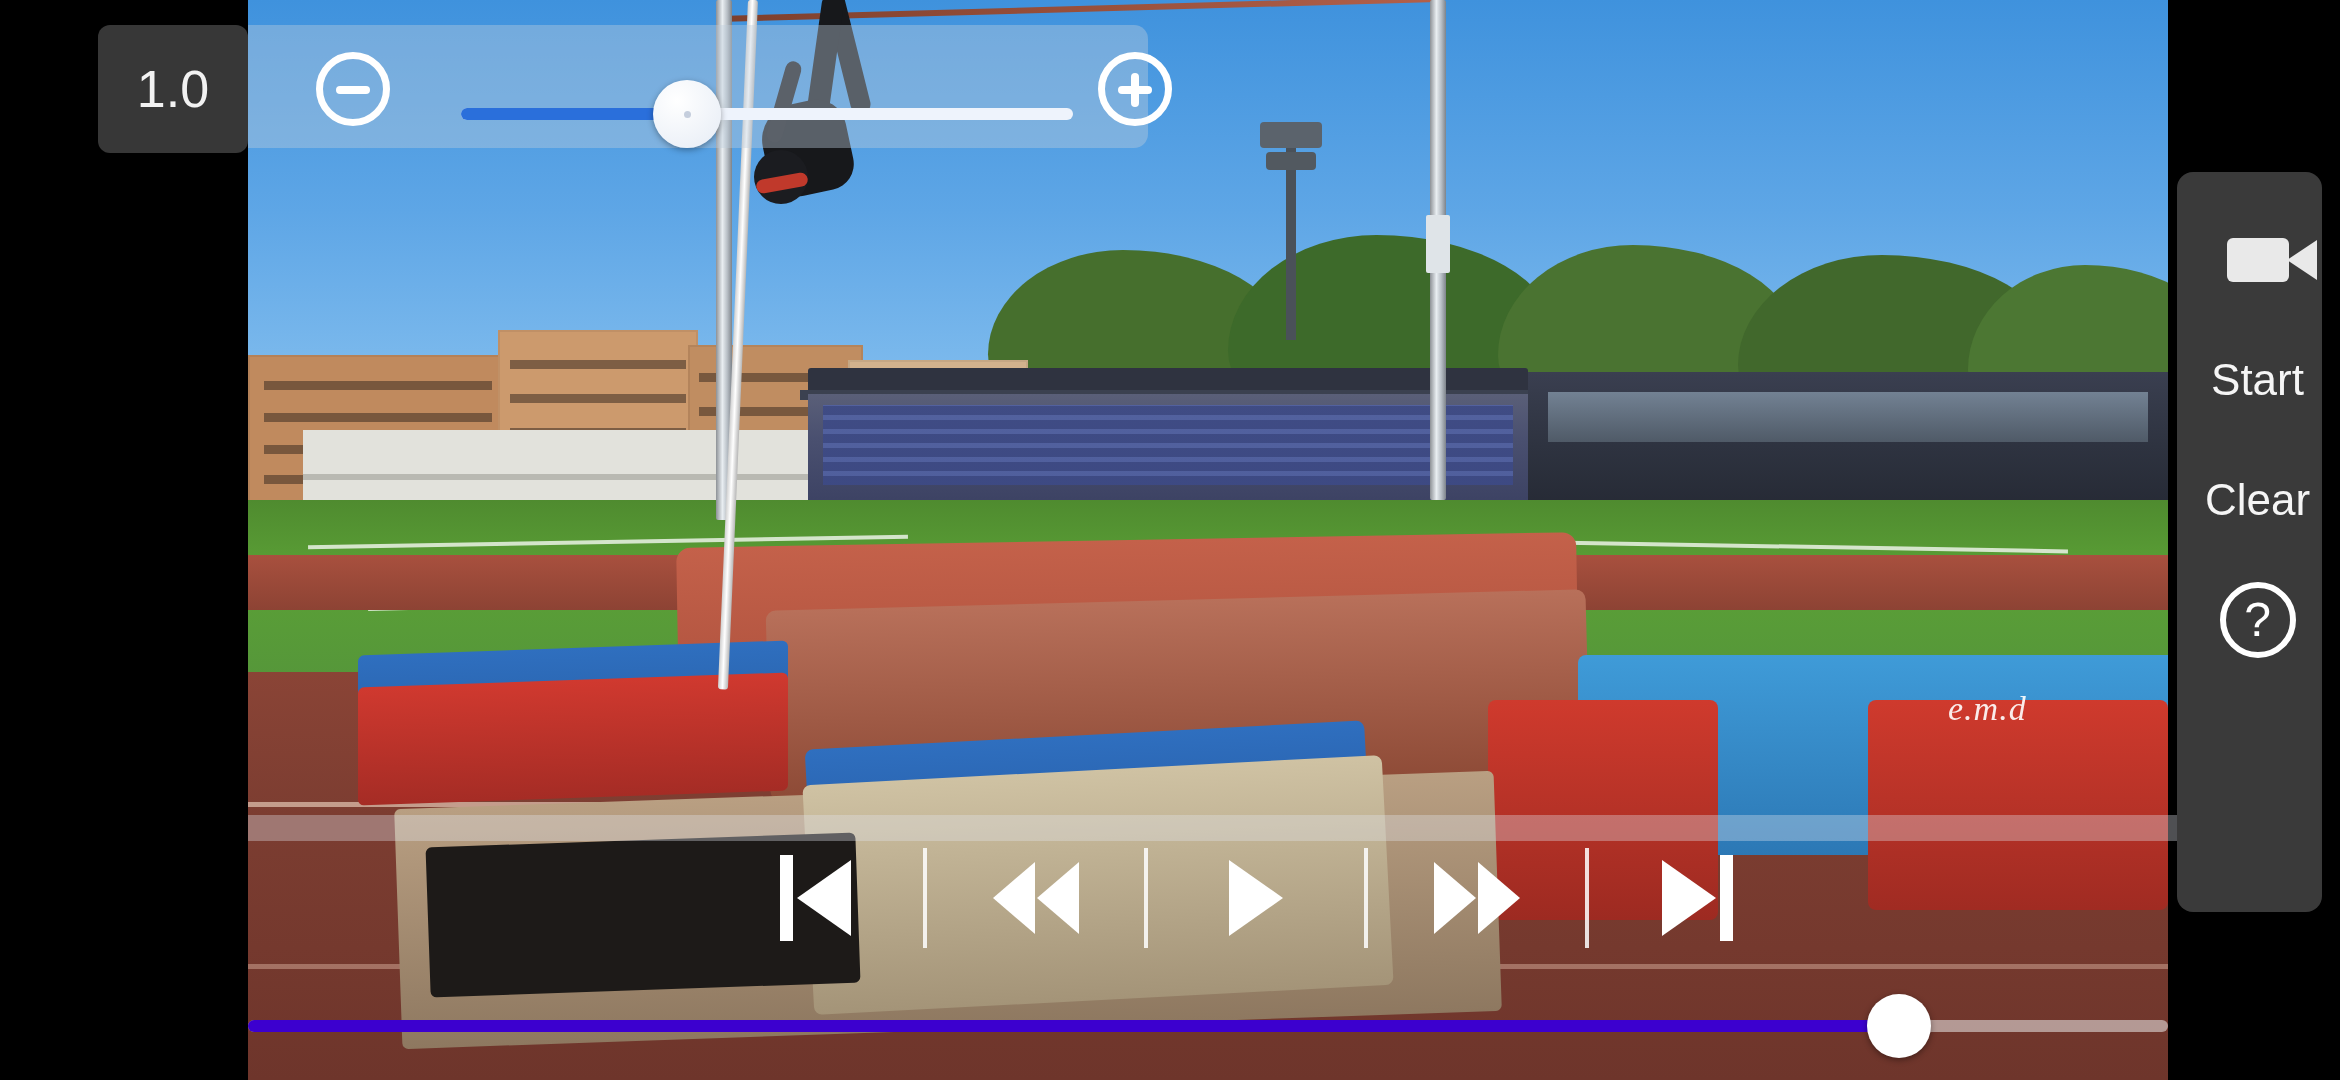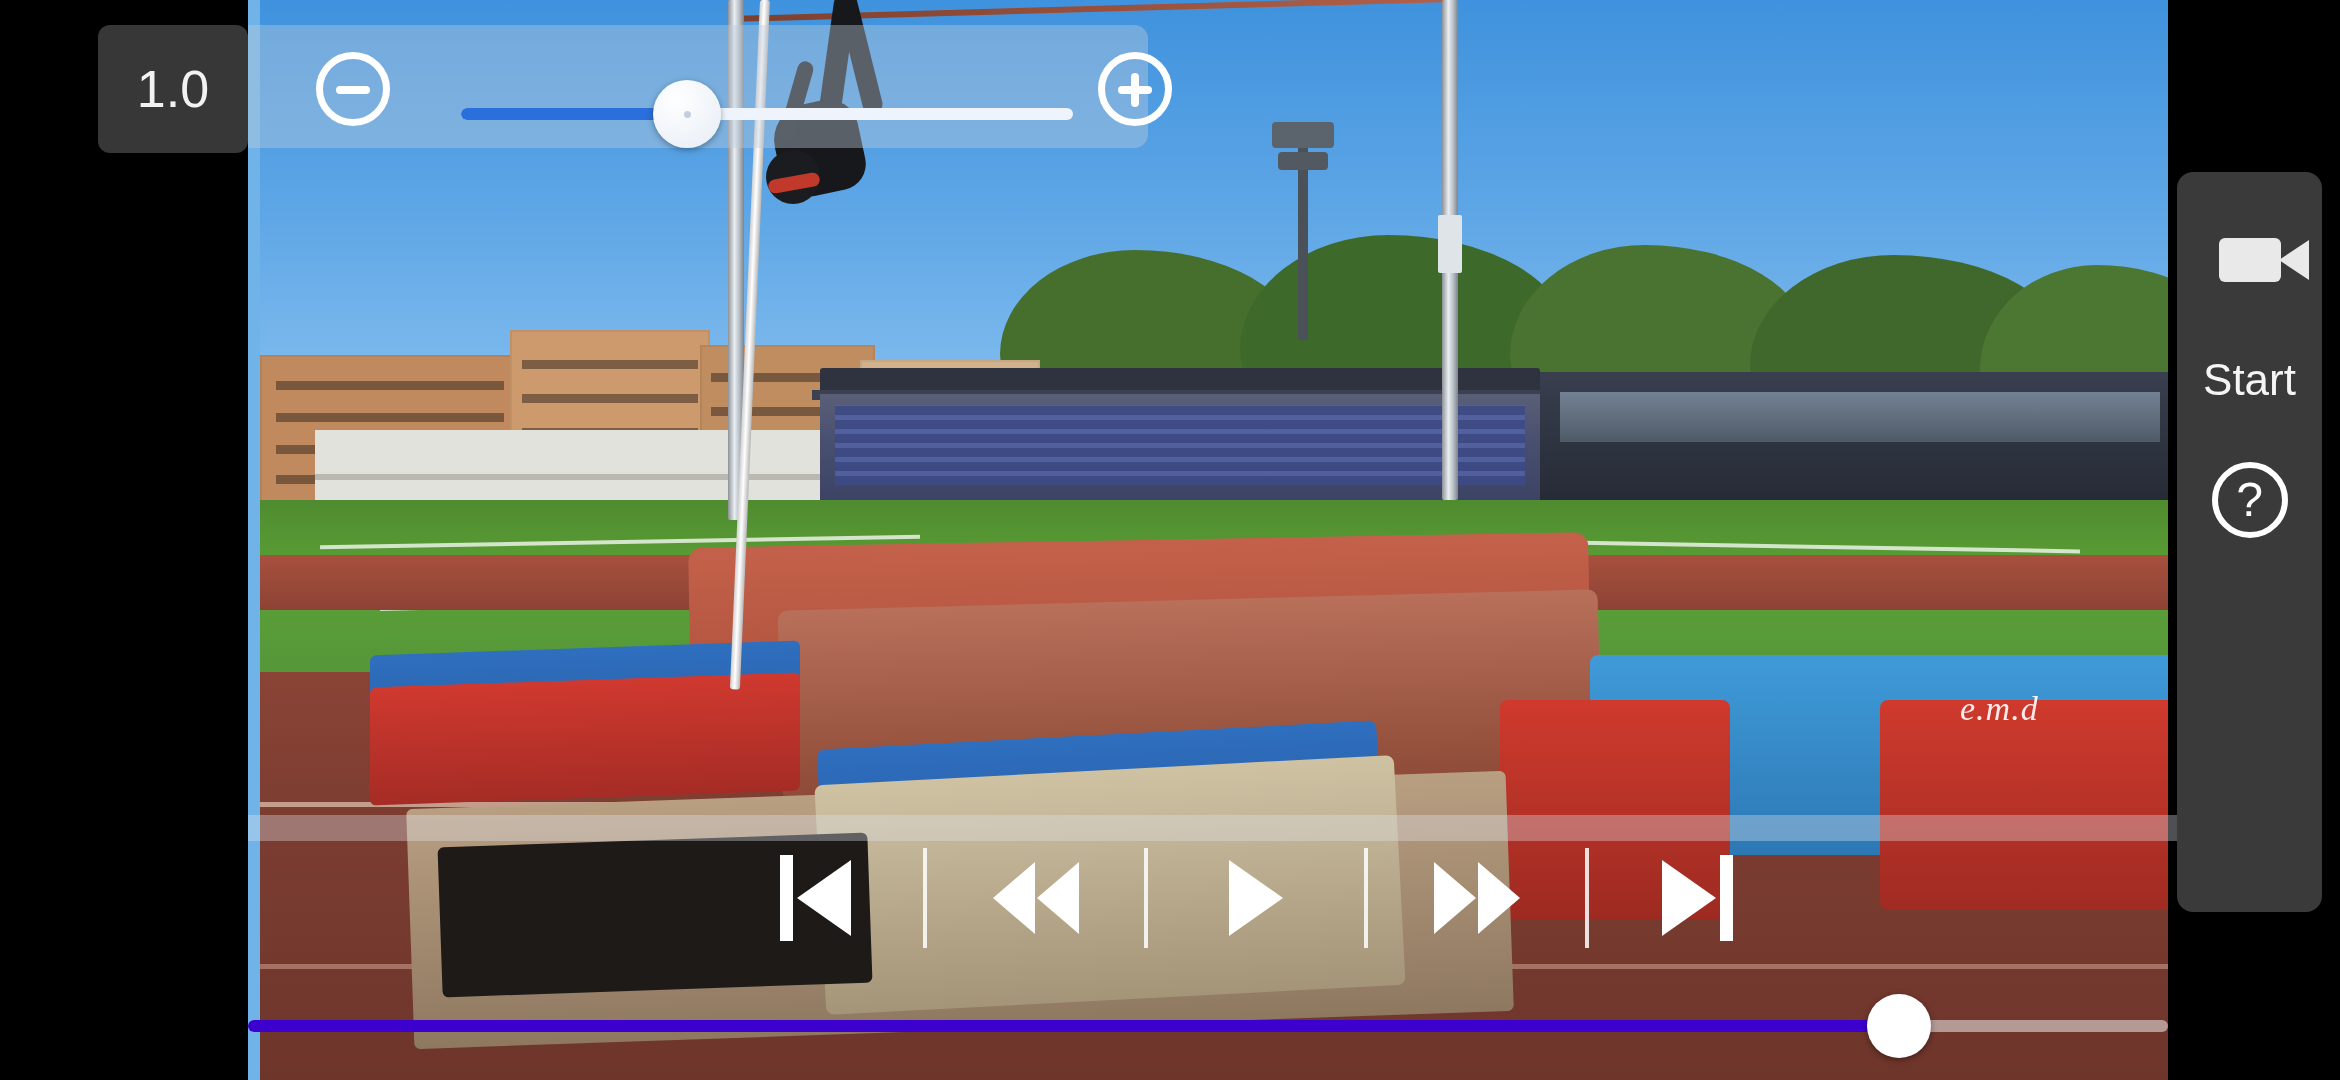--- a/index.html
+++ b/index.html
@@ -17,21 +17,21 @@
   }
 
   
   #video-frame {
     position: absolute;
     left: 248px; top: 0px;
     width: 1920px; height: 1080px;
     overflow: hidden;
     background: #6fb3e8;
   }
-  .scene { position: absolute; inset: 0; margin-left: 12px; }
+  .scene { position: absolute; inset: 0; }
 
   
   .sky {
     position: absolute; left: 0; top: 0; width: 100%; height: 56%;
     background: linear-gradient(#3f92dd 0%, #5ea6e6 35%, #86c0ef 70%, #a8d2f3 100%);
   }
   
   .bld {
     position: absolute;
     background: #c99366;
@@ -487,32 +487,35 @@
       </div>
     </div>
   </div>
 
   <div id="timeline">
     <div class="tl-bg"></div>
     <div class="tl-fill" style="width: 86%; background: rgb(60, 0, 207);"></div>
     <div class="tl-thumb" style="left: 86%;"></div>
   </div>
 
-  <div class="overlay" id="sidebar" style="background: rgb(58, 58, 58); align-items: flex-end;">
+  <div class="overlay" id="sidebar" style="background: rgb(58, 58, 58);">
 
     <div class="side-item">
       <div id="cam-icon"></div>
     </div>
 
     <div class="side-item">
       <span>Start</span>
     </div>
 
 
 
+    <div class="side-item">
+      <span>Clear</span>
+    </div>
 
     <div class="side-item">
       <div id="help-icon">
         <span>?</span>
       </div>
     </div>
   </div>
 
 </div>
 

